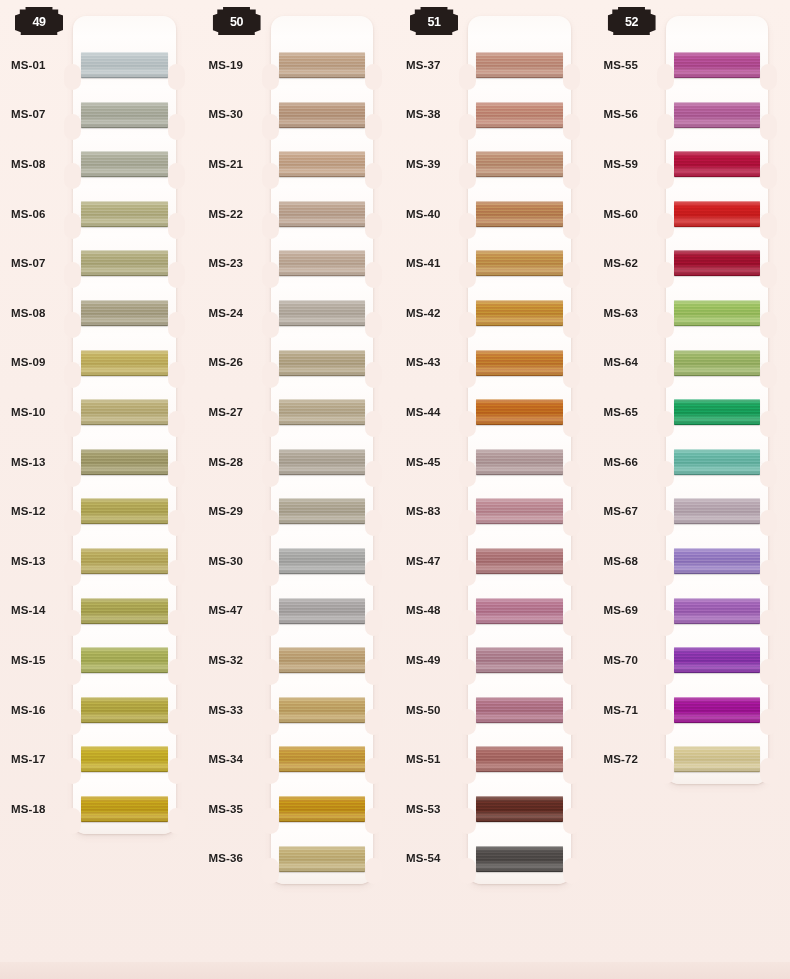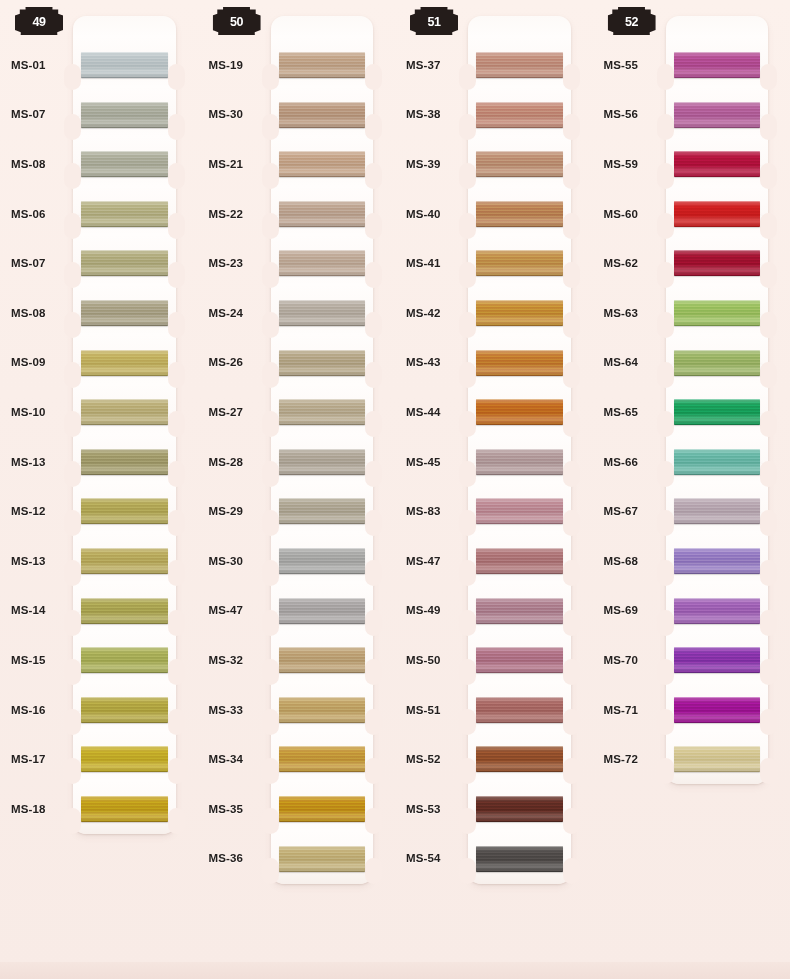--- a/index.html
+++ b/index.html
@@ -560,20 +560,29 @@
           <div class="row">
             <div class="row-label">MS-47</div>
             <div class="card-wrap">
               <div class="card"></div>
               <div class="notch l"></div>
               <div class="notch r"></div>
               <div class="thread" style="background: rgb(171, 111, 114);"></div>
             </div>
           </div>
           <div class="row">
+            <div class="row-label">MS-48</div>
+            <div class="card-wrap">
+              <div class="card"></div>
+              <div class="notch l"></div>
+              <div class="notch r"></div>
+              <div class="thread" style="background: rgb(181, 114, 140);"></div>
+            </div>
+          </div>
+          <div class="row">
             <div class="row-label">MS-49</div>
             <div class="card-wrap">
               <div class="card"></div>
               <div class="notch l"></div>
               <div class="notch r"></div>
               <div class="thread" style="background: rgb(171, 122, 138);"></div>
             </div>
           </div>
           <div class="row">
             <div class="row-label">MS-50</div>
@@ -584,29 +593,20 @@
               <div class="thread" style="background: rgb(173, 108, 128);"></div>
             </div>
           </div>
           <div class="row">
             <div class="row-label">MS-51</div>
             <div class="card-wrap">
               <div class="card"></div>
               <div class="notch l"></div>
               <div class="notch r"></div>
               <div class="thread" style="background: rgb(165, 99, 95);"></div>
-            </div>
-          </div>
-          <div class="row">
-            <div class="row-label">MS-52</div>
-            <div class="card-wrap">
-              <div class="card"></div>
-              <div class="notch l"></div>
-              <div class="notch r"></div>
-              <div class="thread" style="background: rgb(142, 74, 39);"></div>
             </div>
           </div>
           <div class="row">
             <div class="row-label">MS-53</div>
             <div class="card-wrap">
               <div class="card"></div>
               <div class="notch l"></div>
               <div class="notch r"></div>
               <div class="thread" style="background: rgb(93, 41, 32);"></div>
             </div>

